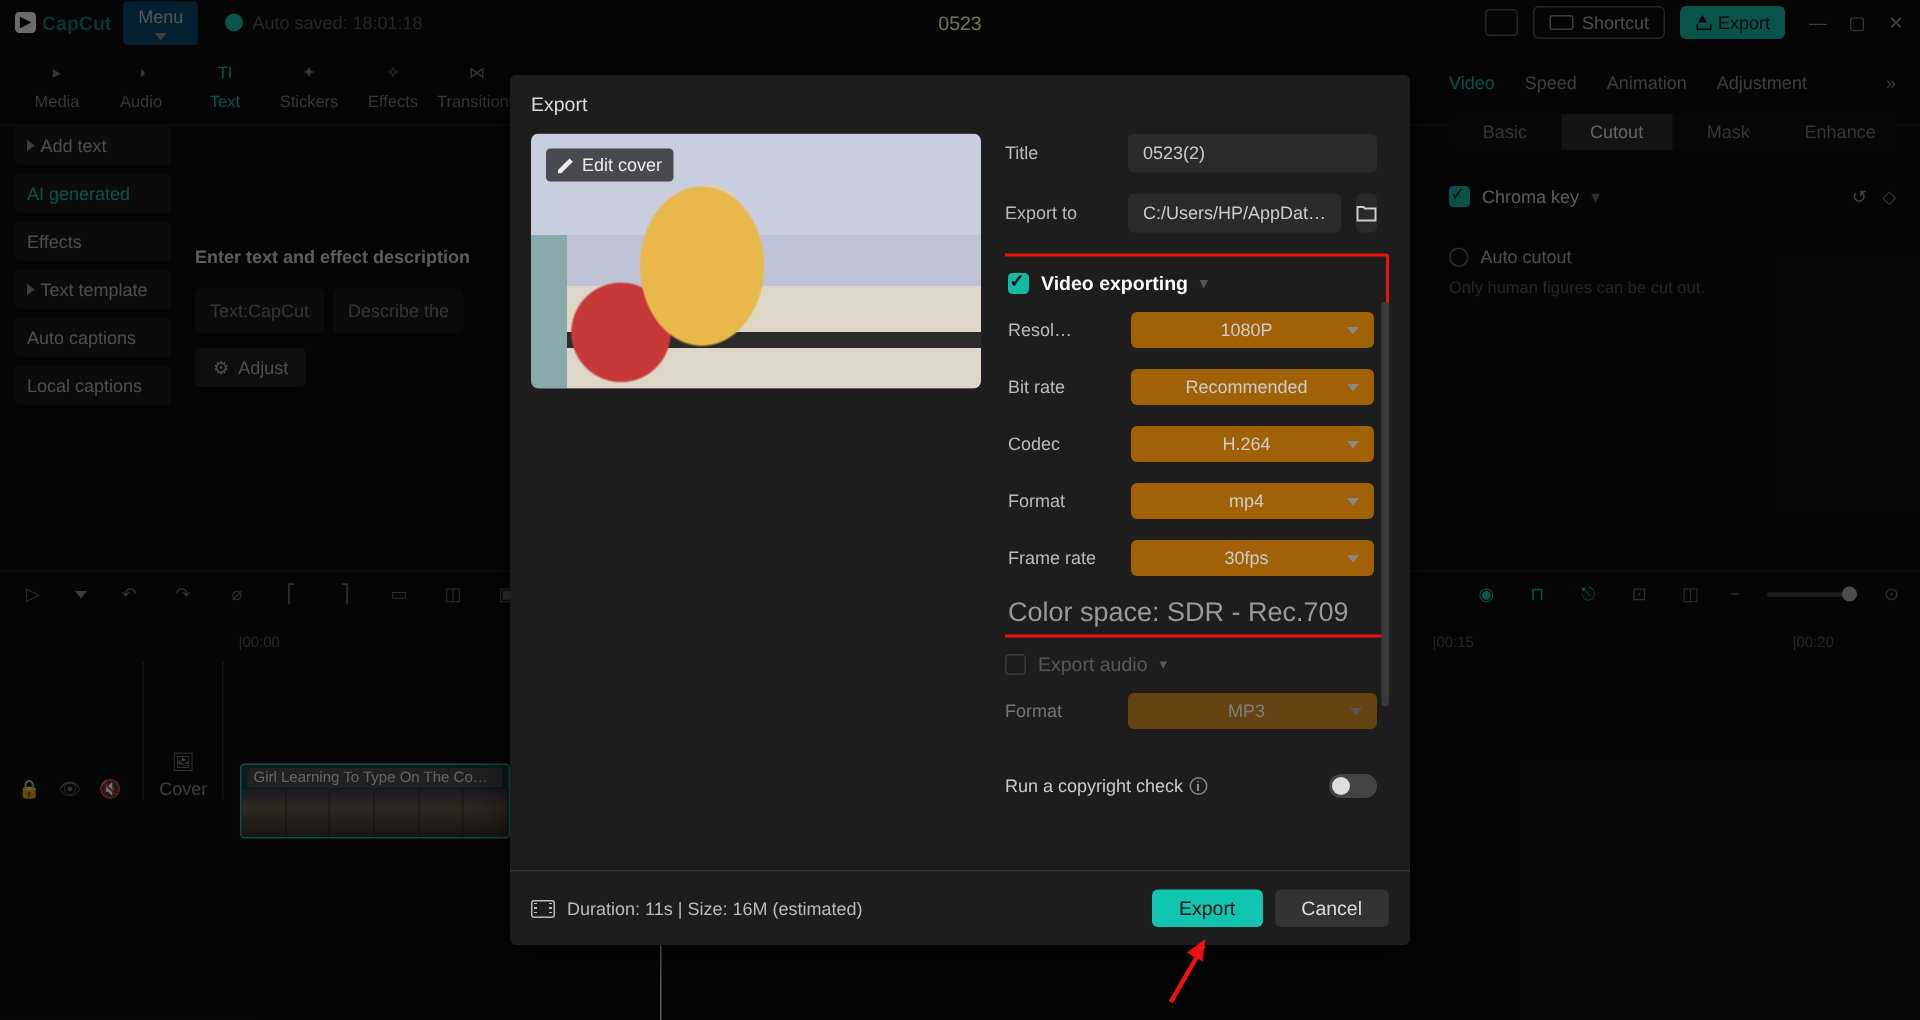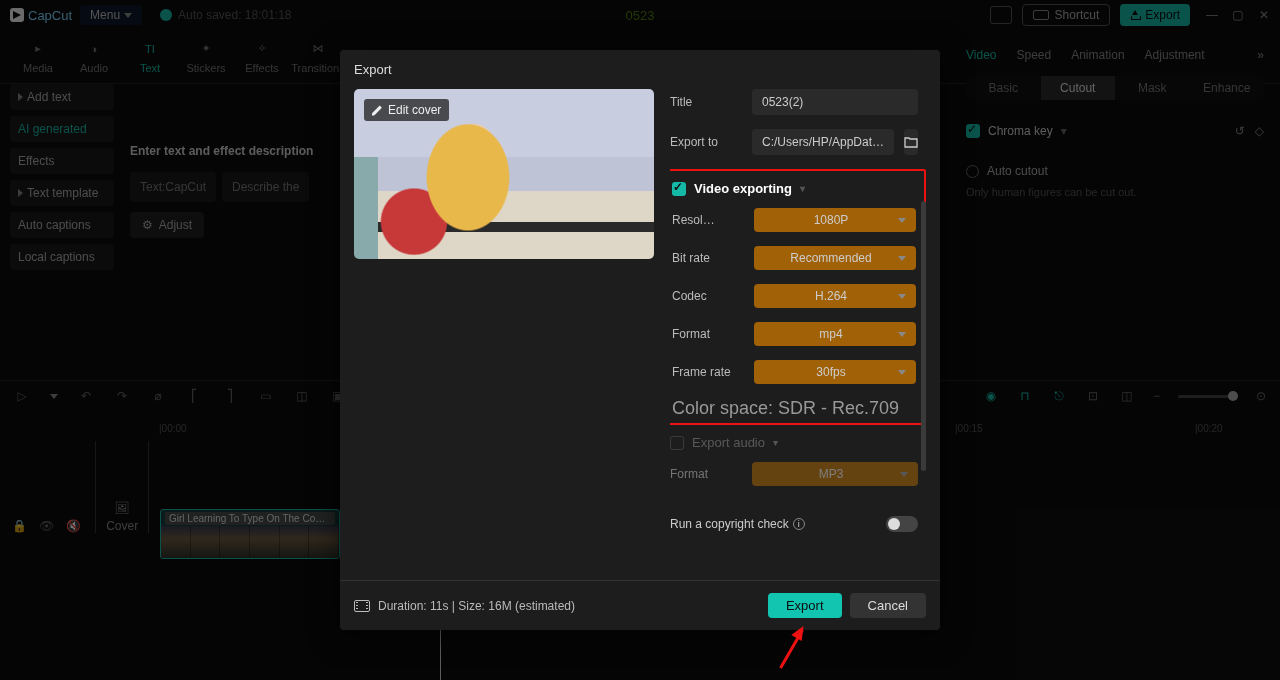--- a/index.html
+++ b/index.html
@@ -2,28 +2,28 @@
 <html><head>
 <meta charset="utf-8">
 <style>
 * { margin: 0; padding: 0; box-sizing: border-box; font-family: -apple-system, BlinkMacSystemFont, "Segoe UI", Arial, sans-serif; }
 body { background: #0d0d0d; color: #ccc; width: 1280px; height: 680px; overflow: hidden; position: relative; font-size: 12px; }
 
 .dim-overlay { position: absolute; inset: 0; background: rgba(0,0,0,0.55); z-index: 1; pointer-events: none; }
 
 
 .topbar { height: 30px; display: flex; align-items: center; padding: 0 10px; background: #0d0d0d; position: relative; z-index: 0; }
-.logo { color: #7dd3fc; font-weight: normal; font-size: 13px; display: flex; align-items: center; margin-right: 8px;}
+.logo { color: #0f766e; font-weight: bold; font-size: 13px; display: flex; align-items: center; margin-right: 8px;}
 .logo-icon { width: 14px; height: 14px; background: #eee; margin-right:4px; border-radius:3px; position:relative;}
 .logo-icon::after{content:""; position:absolute; inset:3px; background:#0d0d0d; clip-path: polygon(0 0, 100% 50%, 0 100%);}
-.menu-btn { background: #0f172a; padding: 3px 10px; border-radius: 3px; color: #bbb; display:flex; align-items:center; gap:4px;}
+.menu-btn { background: #0c4a6e; padding: 3px 10px; border-radius: 3px; color: #bbb; display:flex; align-items:center; gap:4px;flex-direction:column;}
 .chev-down { width:0;height:0;border-left:4px solid transparent;border-right:4px solid transparent;border-top:5px solid #888;}
 .autosave { margin-left: 18px; color: #555; display:flex; align-items:center; gap:6px;}
 .autosave-icon{width:12px;height:12px;border-radius:50%;background:#14b8a6;position:relative;}
-.topbar-title { position:absolute; left:50%; transform:translateX(-50%); color:#4d7c0f; font-size:13px;}
+.topbar-title { position:absolute; left:50%; transform:translateX(-50%); color:#fef9c3; font-size:13px;}
 .topbar-right { margin-left:auto; display:flex; align-items:center; gap:10px;padding-left:28px;}
 .tb-icon { width:22px;height:18px;border:1px solid #555;border-radius:3px;position:relative;}
 .shortcut-btn{ border:1px solid #555; padding:3px 10px; border-radius:4px; color:#aaa; display:flex;align-items:center;gap:6px;}
 .kbd-icon{width:16px;height:10px;border:1px solid #888;border-radius:2px;}
 .export-btn-top{ background:#14b8a6; color:#0d0d0d; font-weight:500; padding:4px 10px; border-radius:4px; display:flex;align-items:center;gap:5px;}
 .up-arrow{width:10px;height:10px;position:relative;}
 .up-arrow::before{content:"";position:absolute;top:0;left:2px;width:0;height:0;border-left:3px solid transparent;border-right:3px solid transparent;border-bottom:5px solid #0d0d0d;}
 .up-arrow::after{content:"";position:absolute;bottom:0;left:1px;width:8px;height:3px;border:1px solid #0d0d0d;border-top:none;}
 .win-ctrl{display:flex;gap:14px;margin-left:6px;color:#888;}
 .win-ctrl span{width:12px;height:12px;display:flex;align-items:center;justify-content:center;}
@@ -36,21 +36,21 @@
 
 
 .left-panel { position:absolute; top:84px; left:10px; width:330px;  z-index:0; }
 .sidebar { width:104px; float:left; display:flex; flex-direction:column; gap:6px;}
 .sidebar-item{ background:#1a1a1a; padding:6px 8px; border-radius:4px; color:#aaa; font-size:12px; white-space:nowrap; overflow:hidden; text-overflow:ellipsis;}
 .sidebar-item.active{ color:#14b8a6;}
 .sidebar-item .tri{display:inline-block;width:0;height:0;border-top:4px solid transparent;border-bottom:4px solid transparent;border-left:5px solid #888;margin-right:4px;}
 
 .center-text{ margin-left:120px; padding-top:40px; }
 .hero{ color:#ddd; font-size:26px; font-weight:600; line-height:1.3;}
-.prompt-label{ margin-top:20px; font-weight:600; color:#ccc;}
+.prompt-label{ margin-top:40px; font-weight:600; color:#ccc;}
 .prompt-row{ margin-top:14px; display:flex; gap:6px;}
 .prompt-box{ background:#1a1a1a; padding:8px 10px; border-radius:4px; color:#777; font-size:12px;}
 .adjust-btn{ margin-top:10px; background:#1f1f1f; padding:6px 12px; border-radius:4px; display:inline-flex; align-items:center;gap:6px; color:#aaa;}
 
 
 .right-panel { position:absolute; top:38px; right:0; width:330px; height:340px; padding:10px 16px; z-index:0;}
 .rp-tabs{ display:flex; gap:20px; color:#888; align-items:center;}
 .rp-tabs .active{ color:#14b8a6;}
 .rp-tabs .more{margin-left:auto;}
 .rp-subtabs{ margin-top:14px; display:flex; background:#111; border-radius:4px; overflow:hidden;}

